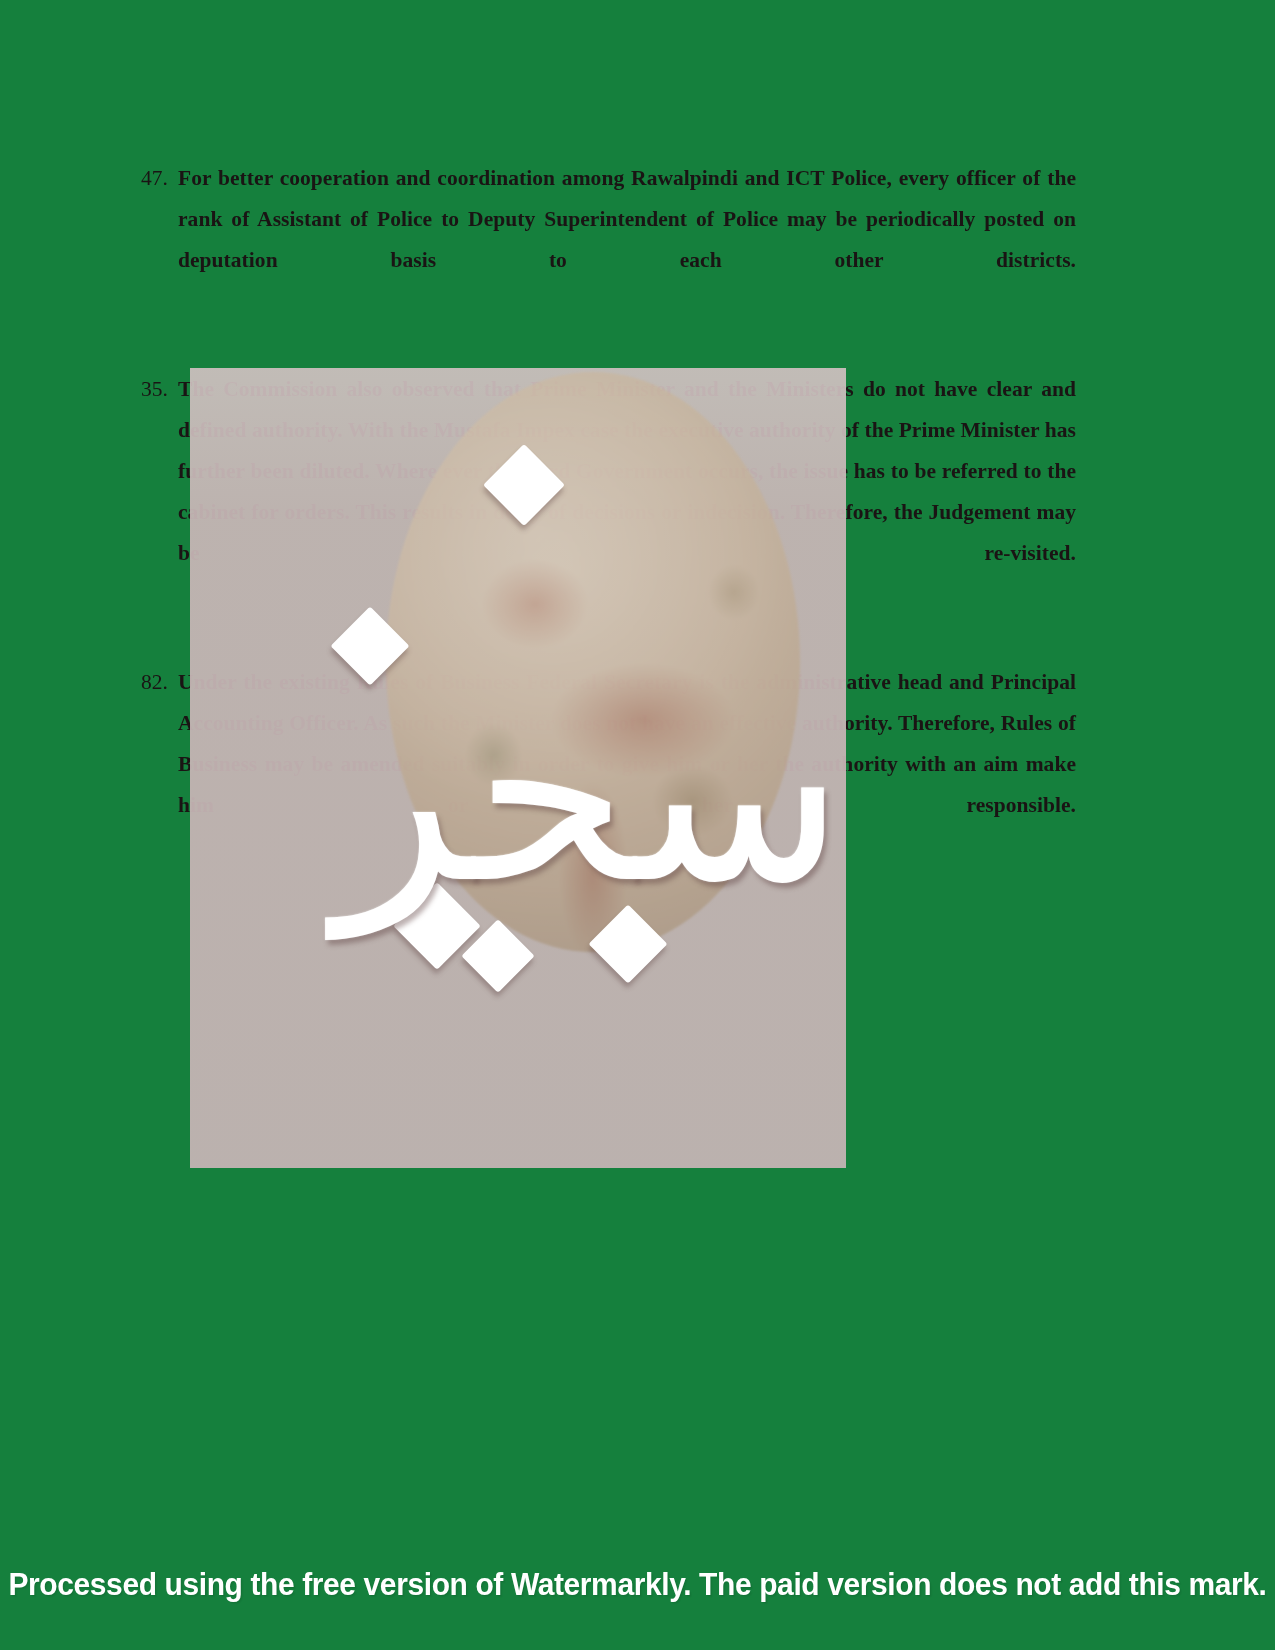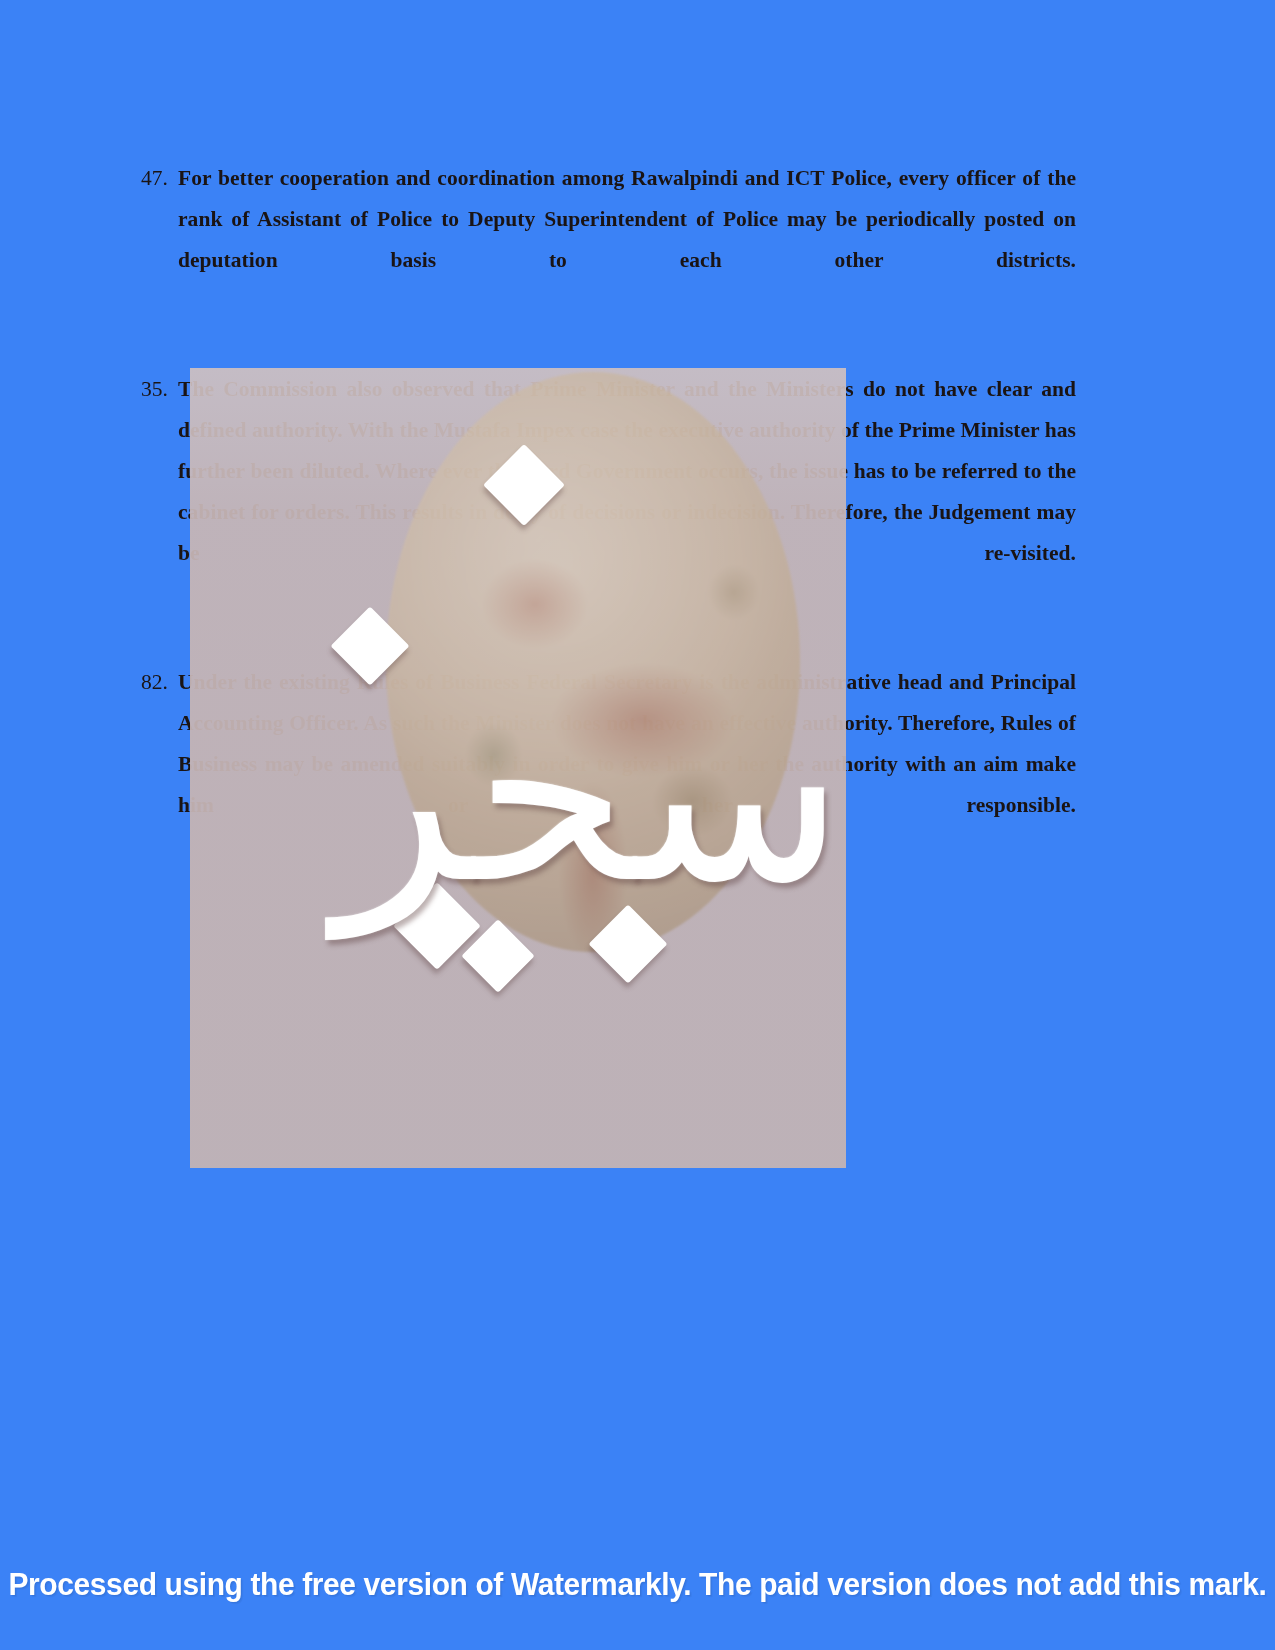--- a/index.html
+++ b/index.html
@@ -13,21 +13,21 @@
     position: relative;
     overflow: hidden;
     font-family: "Liberation Serif", "DejaVu Serif", serif;
     -webkit-font-smoothing: antialiased;
   }
 
   
   #page {
     position: absolute;
     inset: 0;
-    background: #3b82f6;
+    background: #15803d;
   }
 
   
   #doc-body {
     position: absolute;
     left: 141px;
     top: 158px;
     width: 935px;
   }
 

